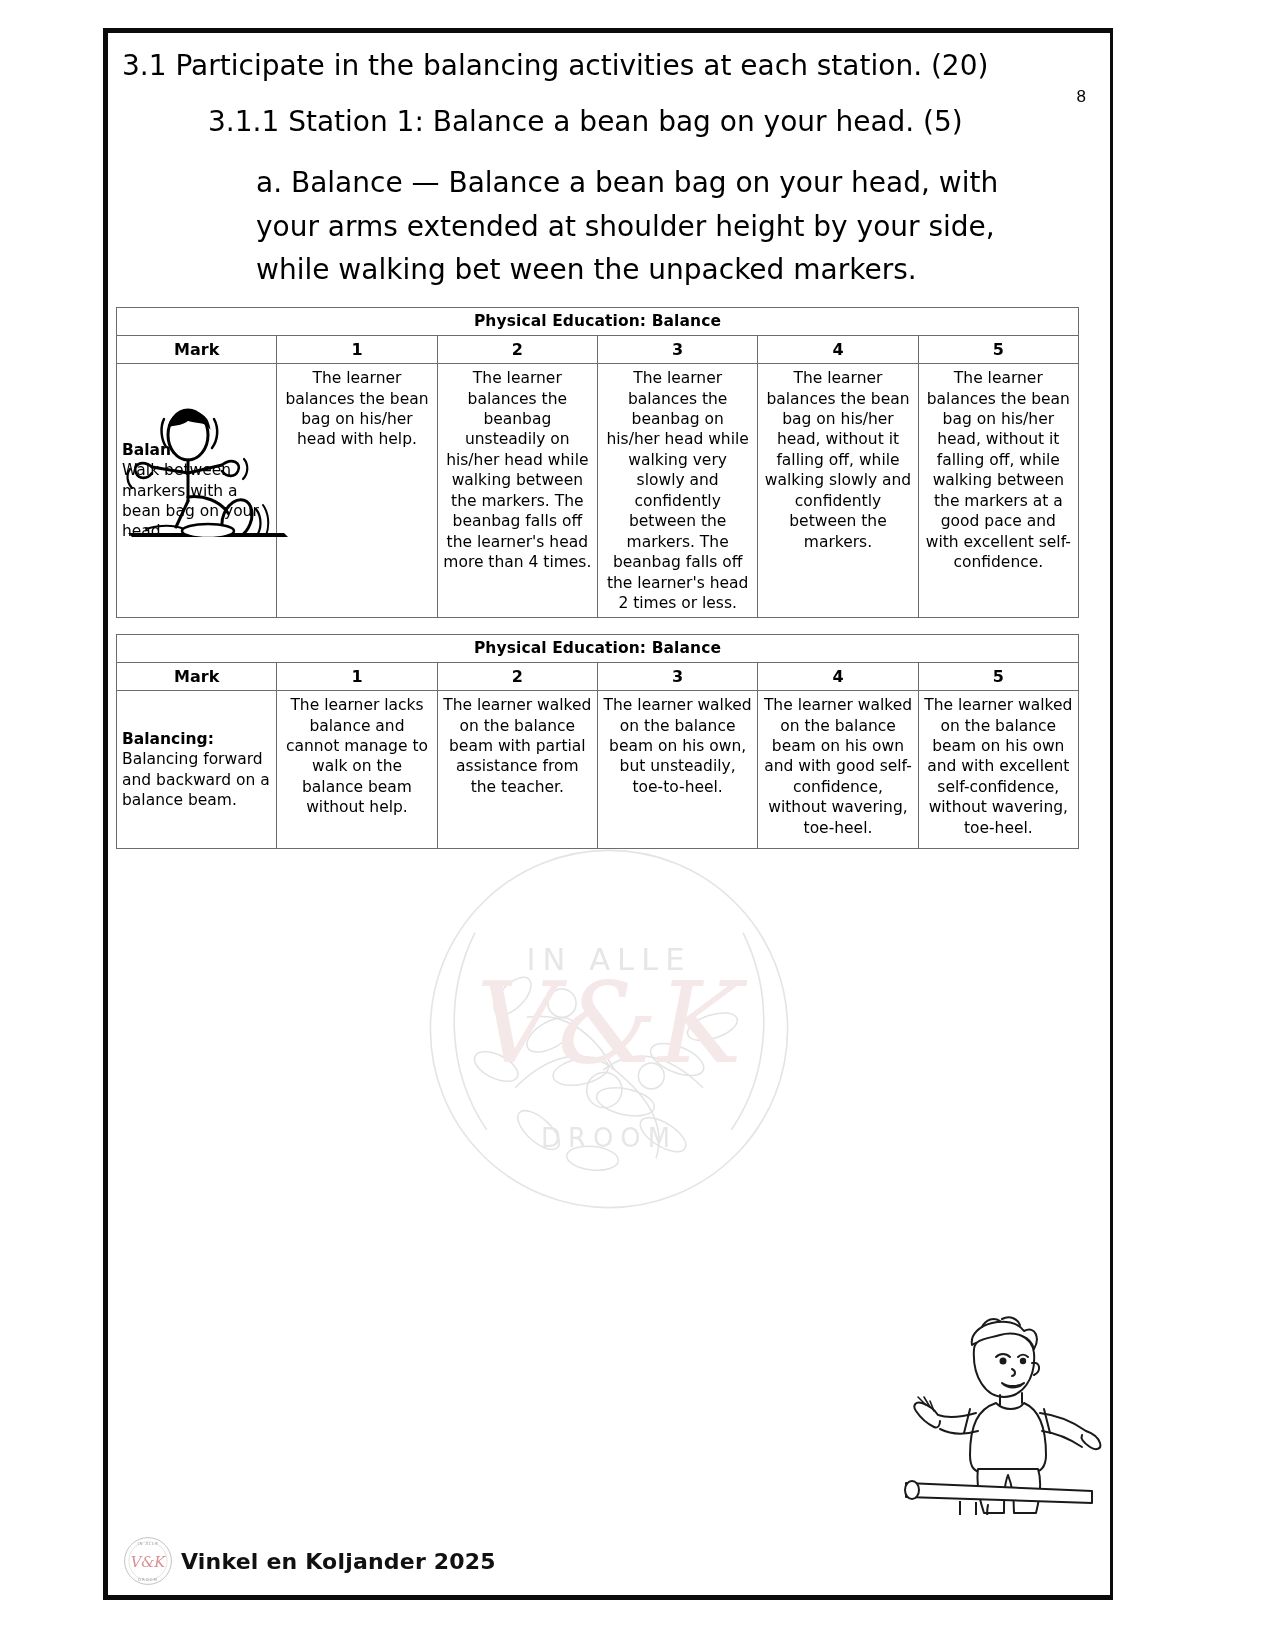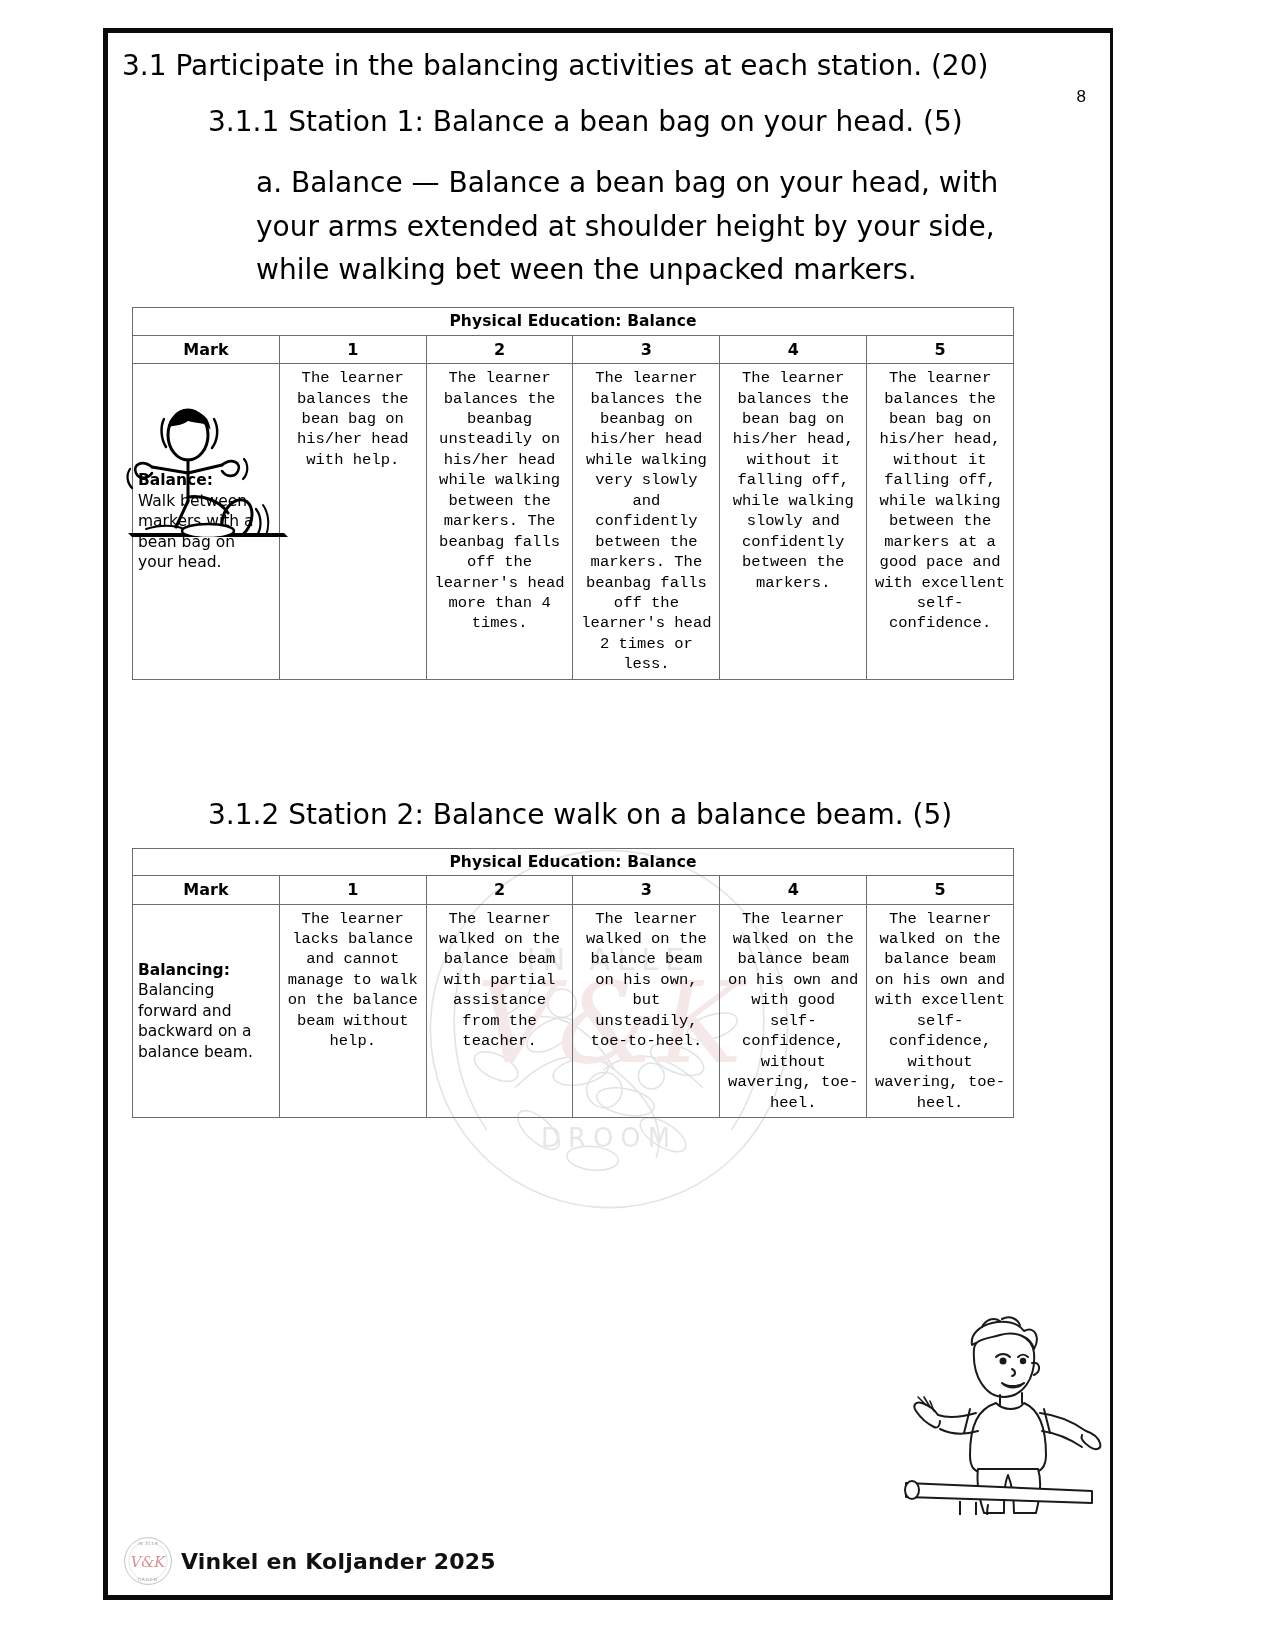--- a/index.html
+++ b/index.html
@@ -124,22 +124,22 @@
   .fig-boy {
     position: absolute;
     right: 6px; bottom: 96px;
     width: 200px; height: 210px;
     z-index: 3;
   }
   .fig-boy svg { width: 100%; height: 100%; }
 
   
   .rubric {
-    width: 882px;
-    margin: 16px 0 0 24px;
+    width: 963px;
+    margin: 16px 0 0 8px;
     border-collapse: collapse;
     table-layout: fixed;
     background: transparent;
     border-radius: 15px;
   }
   .rubric th, .rubric td {
     border: 1px solid #6c6c6c;
     vertical-align: top;
     padding: 4px 5px;
     font-size: 15.5px;
@@ -160,21 +160,21 @@
     font-weight: 700;
     font-size: 16px;
     padding: 3px 4px;
     text-align: center;
   }
   .rubric td.crit {
     vertical-align: middle;
     text-align: left;
   }
   .crit b { font-weight: 700; }
-  .rubric td.desc { vertical-align: top; font-family: Liberation Mono, monospace; }
+  .rubric td.desc { vertical-align: top; }
   .col-mark { width: 167px; }
   .col-lvl  { width: 159px; }
 
   .t1 td.desc { height: 224px; }
   .t2 td.desc { height: 158px; }
 
   
   .footer {
     position: absolute;
     left: 14px; bottom: 24px;
@@ -264,21 +264,20 @@
             </td>
             <td class="desc">The learner balances the bean bag on his/her head with help.</td>
             <td class="desc">The learner balances the beanbag unsteadily on his/her head while walking between the markers. The beanbag falls off the learner's head more than 4 times.</td>
             <td class="desc">The learner balances the beanbag on his/her head while walking very slowly and confidently between the markers. The beanbag falls off the learner's head 2 times or less.</td>
             <td class="desc">The learner balances the bean bag on his/her head, without it falling off, while walking slowly and confidently between the markers.</td>
             <td class="desc">The learner balances the bean bag on his/her head, without it falling off, while walking between the markers at a good pace and with excellent self-confidence.</td>
           </tr>
         </tbody>
       </table>
 
-      <div class="p-l2" style="margin-top:118px;">3.1.2 Station 2: Balance walk on a balance beam. (5)</div>
 
 
       <table class="rubric t2">
         <tbody>
           <tr>
             <td class="cap" colspan="6">Physical Education: Balance</td>
           </tr>
           <tr>
             <td class="hdr col-mark">Mark</td>
             <td class="hdr col-lvl">1</td>

